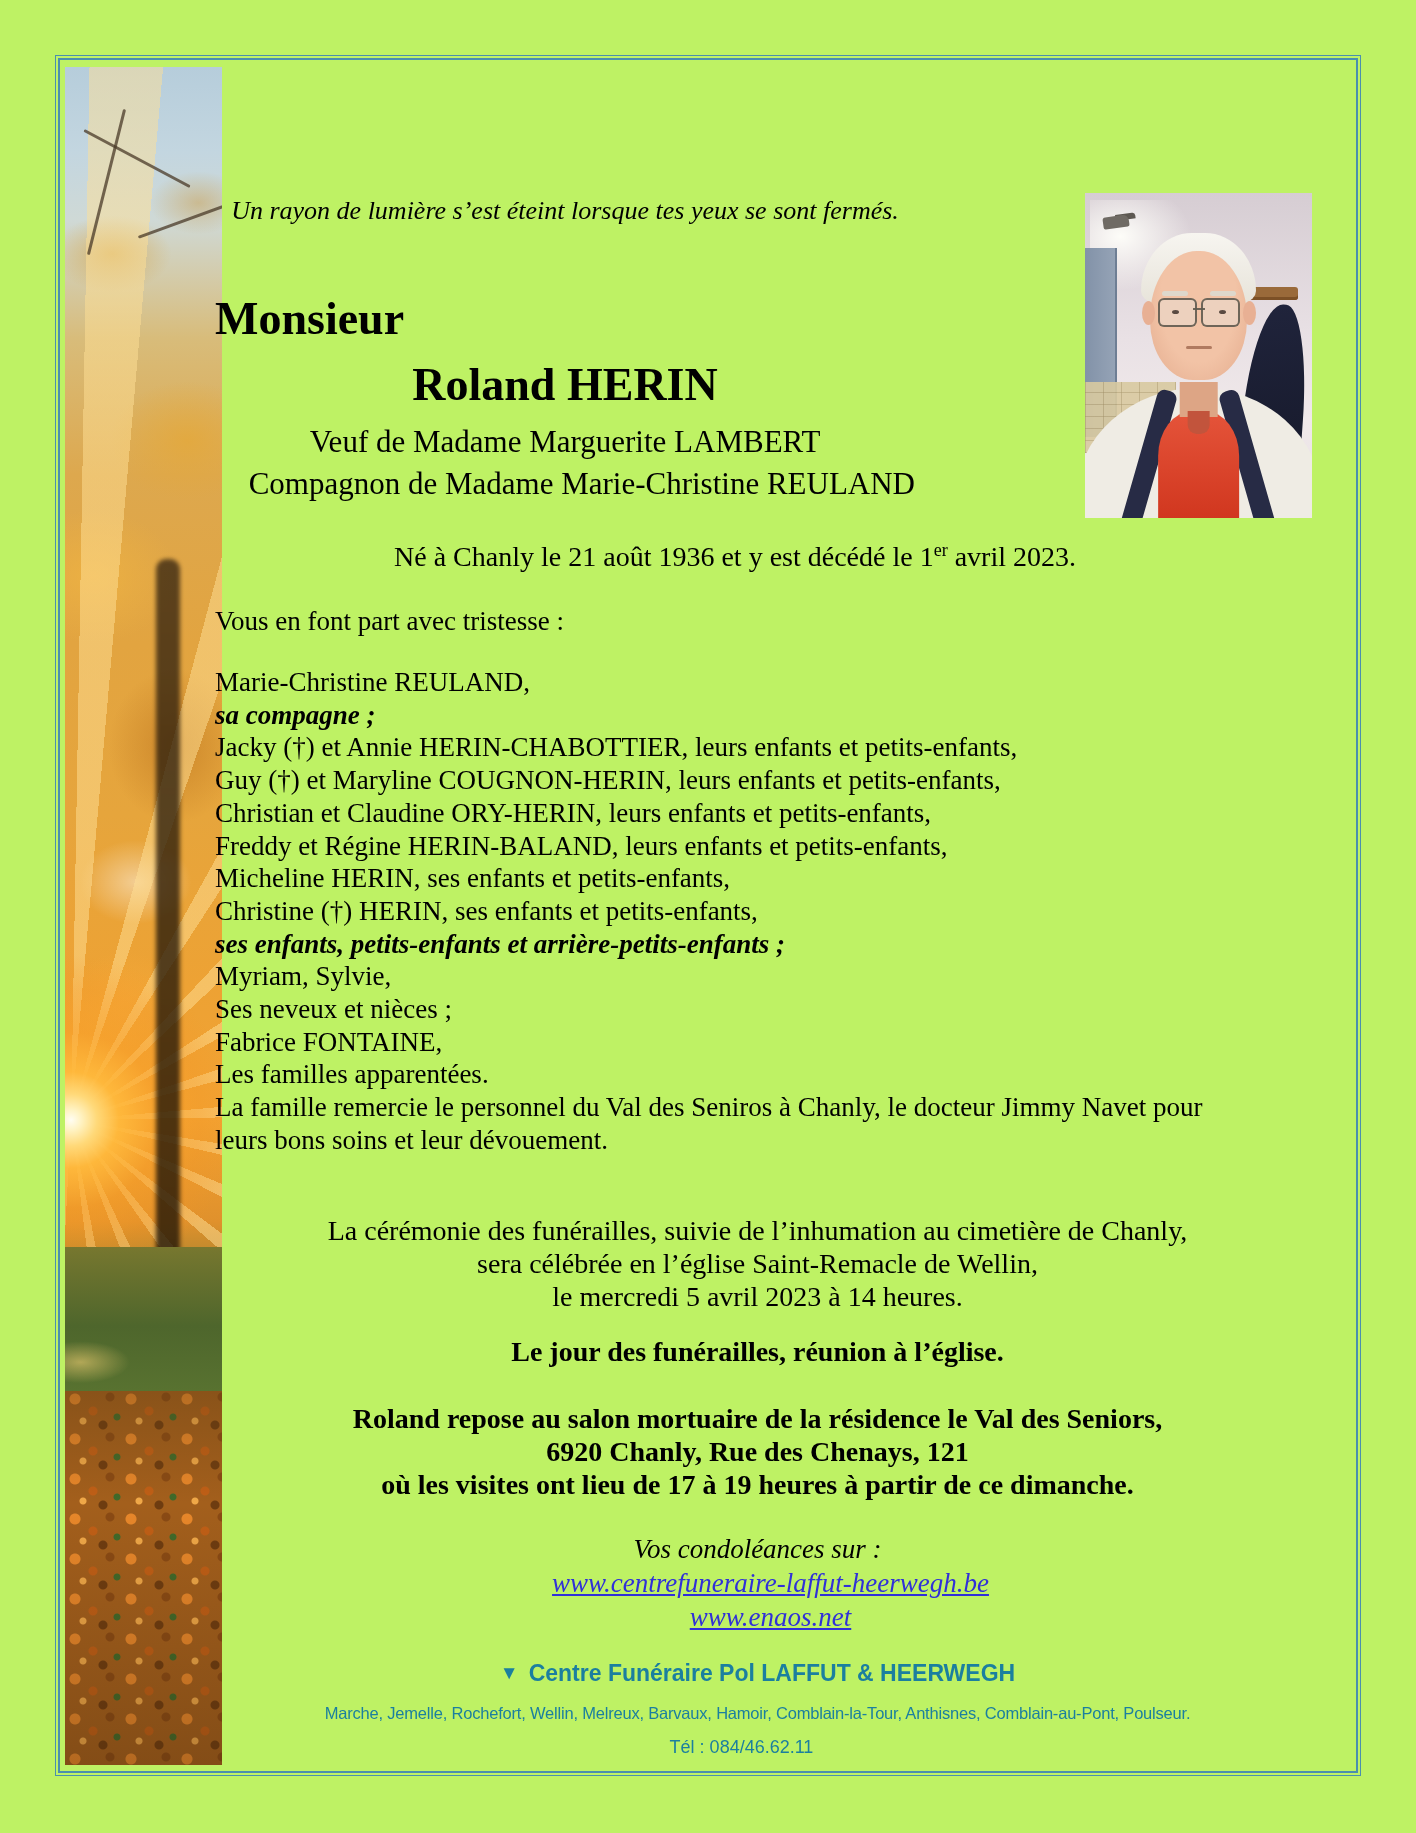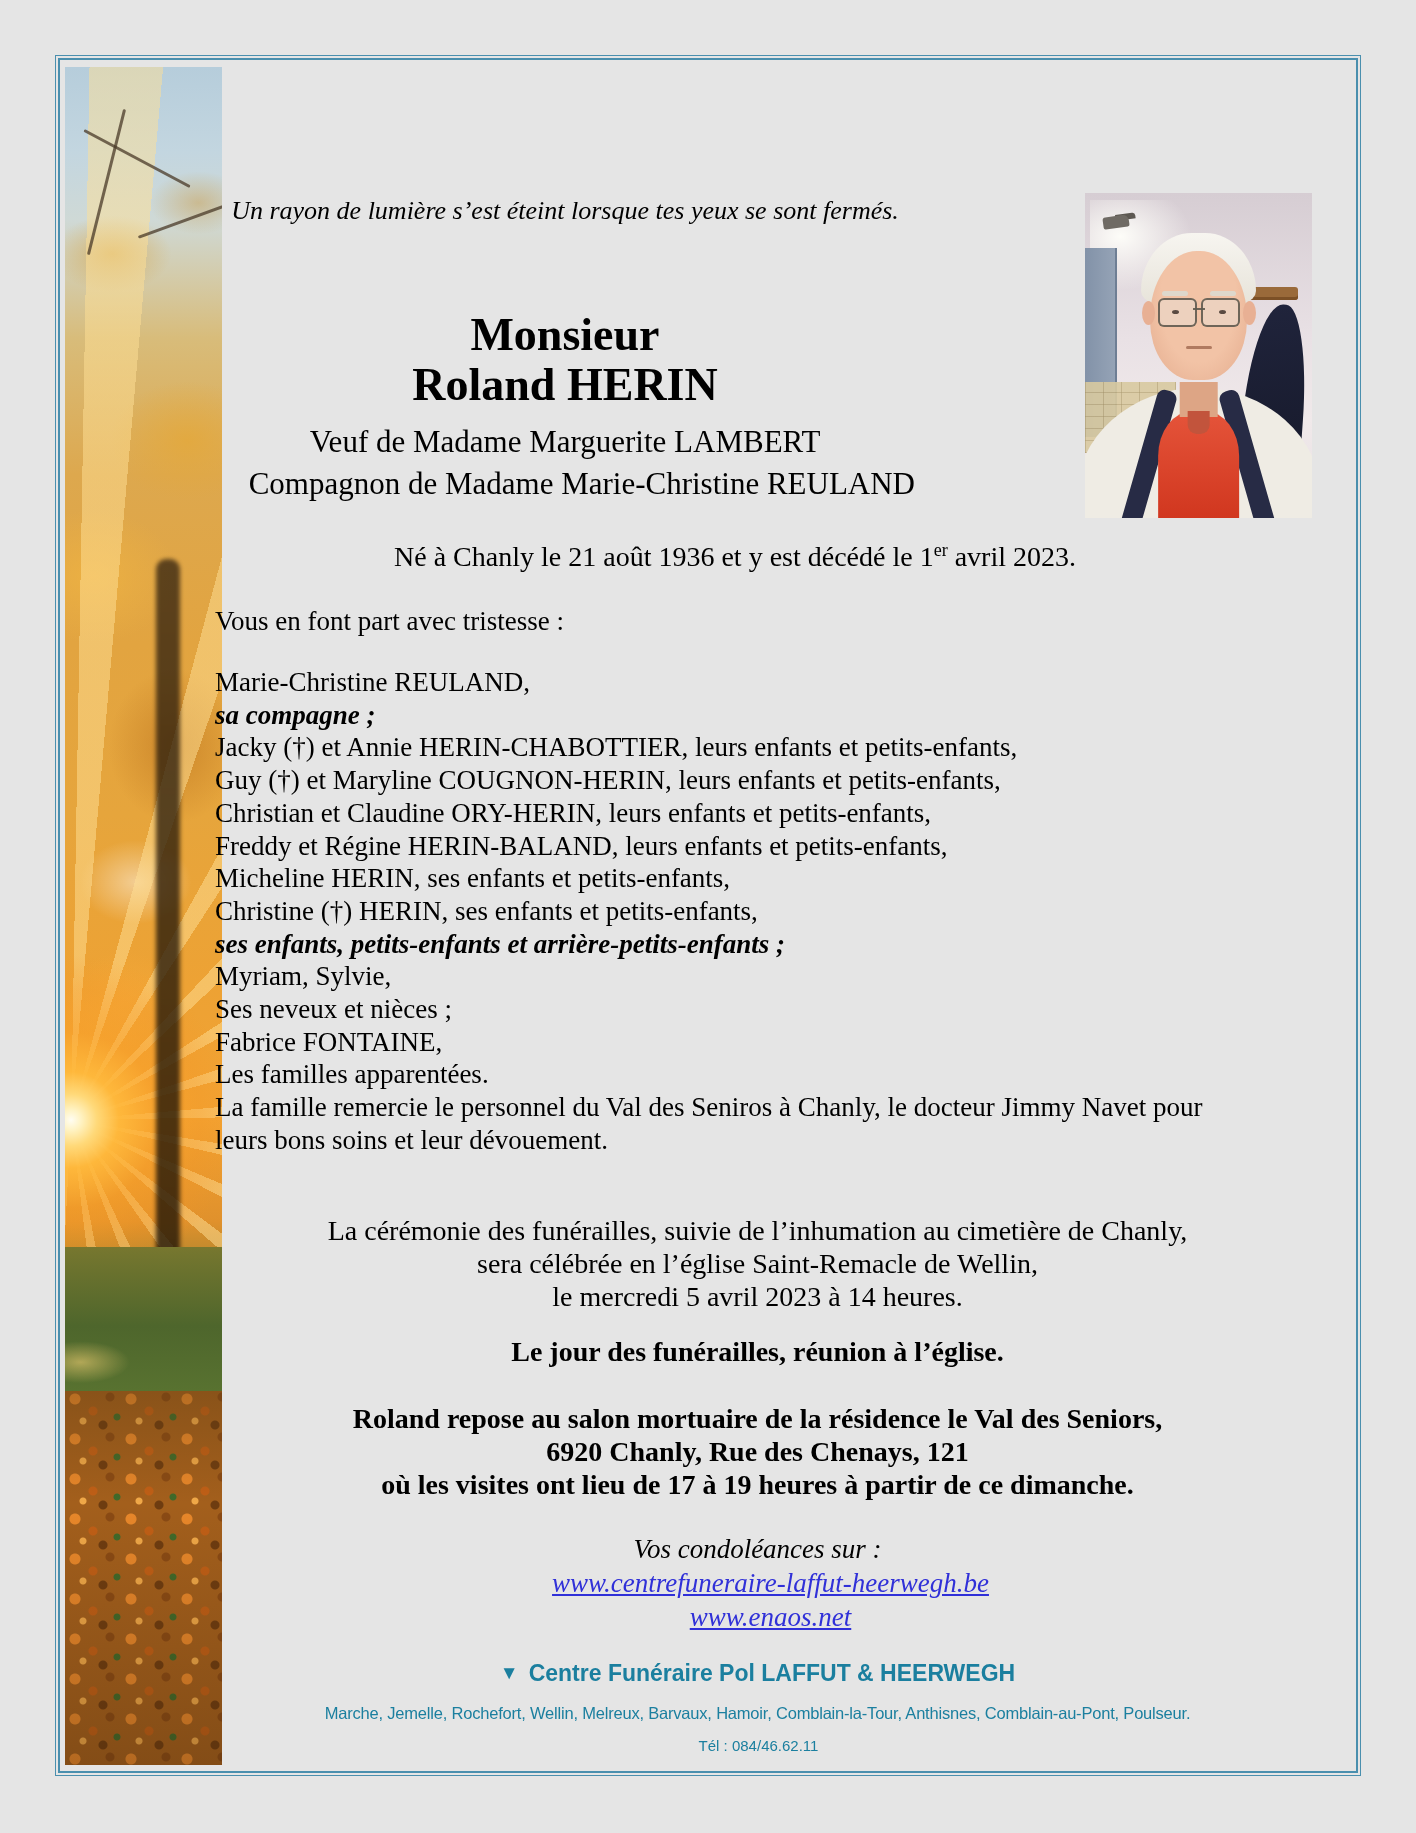--- a/index.html
+++ b/index.html
@@ -1,16 +1,16 @@
 <!DOCTYPE html>
 <html><head>
 <meta charset="utf-8">
 <style>
   html,body{margin:0;padding:0;background:#ffffff;}
-  .page{position:relative;width:1416px;height:1833px;background:#e5e5e5;overflow:hidden;
+  .page{position:relative;width:1416px;height:1833px;background:#bef264;overflow:hidden;
         font-family:"Liberation Serif", serif;color:#000;}
   
   .frame{position:absolute;left:55px;top:55px;width:1304px;height:1719px;
          border:1px solid #4a8fae;}
   .frame::after{content:"";position:absolute;inset:2px;border:2px solid #4a8fae;}
 
   
   .strip{position:absolute;left:65px;top:67px;width:157px;height:1698px;overflow:hidden;
     background:
       radial-gradient(circle at 6px 1053px, #fffdf2 0, #fff3c4 10px, #ffd979 26px, rgba(255,185,60,.95) 48px, rgba(250,160,40,.55) 88px, rgba(245,150,35,.28) 130px, rgba(245,150,35,0) 165px),
@@ -92,43 +92,43 @@
   .p-brow{position:absolute;top:37%;width:26px;height:5px;background:#ded8cc;border-radius:3px;}
   .brow-l{left:15px;} .brow-r{right:15px;}
   .p-eye{position:absolute;top:50%;width:7px;height:4px;background:#5a4a42;border-radius:50%;}
   .eye-l{left:25px;} .eye-r{right:25px;}
   .p-mouth{position:absolute;top:76%;left:50%;transform:translateX(-50%);width:26px;height:3px;
      background:#b07a60;border-radius:2px;}
 
   
   .abs{position:absolute;}
   .quote{left:215px;top:196px;width:700px;text-align:center;font-style:italic;font-size:26px;}
-  .t1{left:215px;top:308px;width:700px;text-align:center;font-size:46px;font-weight:bold;}
+  .t1{left:215px;top:292px;width:700px;font-size:46px;font-weight:bold;}
   .t2{left:215px;top:358px;width:700px;text-align:center;font-size:46px;font-weight:bold;}
   .rel1{left:215px;top:424px;width:700px;text-align:center;font-size:31px;}
   .rel2{left:215px;top:466px;width:700px;text-align:right;font-size:31px;}
   .birth{left:215px;top:540px;width:1040px;text-align:center;font-size:28px;}
   .birth sup{font-size:18px;}
   .intro{left:215px;top:606px;width:1085px;font-size:27px;}
   .family{left:215px;top:666px;width:1085px;font-size:27px;line-height:32.7px;}
   .fam-line{white-space:nowrap;}
   .fam-line.r{text-align:left;font-weight:bold;font-style:italic;}
   .ceremony{left:215px;top:1214px;width:1085px;text-align:center;font-size:28px;line-height:33px;}
   .bold{font-weight:normal;}
   .meeting{left:215px;top:1336px;width:1085px;text-align:center;font-size:28px;font-weight:bold;}
   .repose{left:215px;top:1402px;width:1085px;text-align:center;font-size:28px;line-height:33px;font-weight:bold;}
   .condol{left:215px;top:1532px;width:1085px;text-align:center;font-size:27px;line-height:34px;font-style:italic;}
   .condol a{color:#3030d8;text-decoration:underline;margin-left:26px;}
   .footer-name{left:215px;top:1660px;width:1085px;text-align:center;
      font-family:"Liberation Sans", sans-serif;font-size:23px;font-weight:bold;color:#1b7f9f;}
   .footer-name .tri{font-size:19px;position:relative;top:-2px;margin-right:10px;}
   .cities{left:215px;top:1704px;width:1085px;text-align:center;
      font-family:"Liberation Sans", sans-serif;font-size:16.5px;color:#1b7f9f;letter-spacing:-0.2px;}
-  .phone{left:216px;top:1737px;width:1085px;text-align:center;
-     font-family:"Liberation Sans", sans-serif;font-size:15px;color:#1b7f9f;}
+  .phone{left:199px;top:1737px;width:1085px;text-align:center;
+     font-family:"Liberation Sans", sans-serif;font-size:18px;color:#1b7f9f;}
 </style>
 </head>
 <body>
 
 <div class="page">
   <div class="frame"></div>
 
   <div class="strip">
     <div class="strip-branch b1"></div>
     <div class="strip-branch b2"></div>

